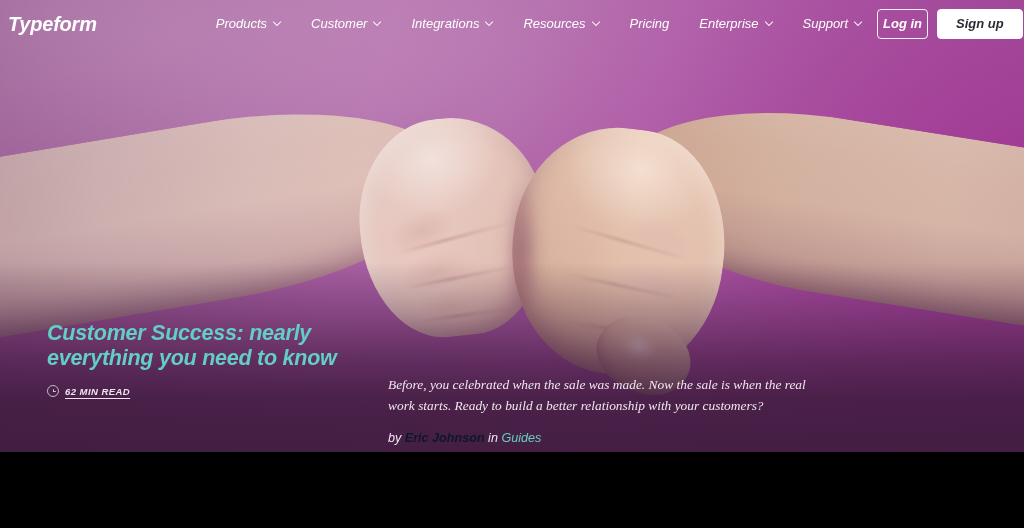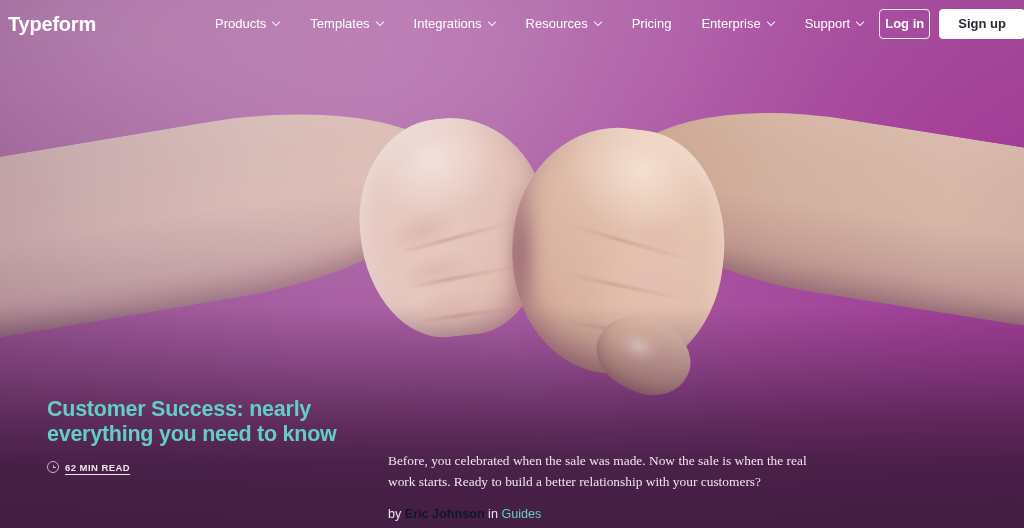--- a/index.html
+++ b/index.html
@@ -13,23 +13,24 @@
   }
 
   body {
     font-family: "Liberation Sans", sans-serif;
     -webkit-font-smoothing: antialiased;
   }
 
   #hero {
     position: relative;
     width: 1024px;
-    height: 528px;
+    height: 452px;
     overflow: hidden;
     background: #b36cae;
+    font-style: italic;
   }
 
   
   .bg-base {
     position: absolute;
     inset: 0;
     background:
       radial-gradient(120% 90% at 12% 8%, #c88cc0 0%, #bd7bb6 30%, #ae63a8 58%, #a1529c 100%);
   }
   .bg-tint-right {
@@ -410,21 +411,21 @@
 
   <div id="header">
     <div class="logo">Typeform</div>
 
     <nav class="nav">
       <div class="nav-item">
         <span>Products</span>
         <span class="caret"></span>
       </div>
       <div class="nav-item">
-        <span>Templates</span>
+        <span>Customer</span>
         <span class="caret"></span>
       </div>
       <div class="nav-item">
         <span>Integrations</span>
         <span class="caret"></span>
       </div>
       <div class="nav-item">
         <span>Resources</span>
         <span class="caret"></span>
       </div>

